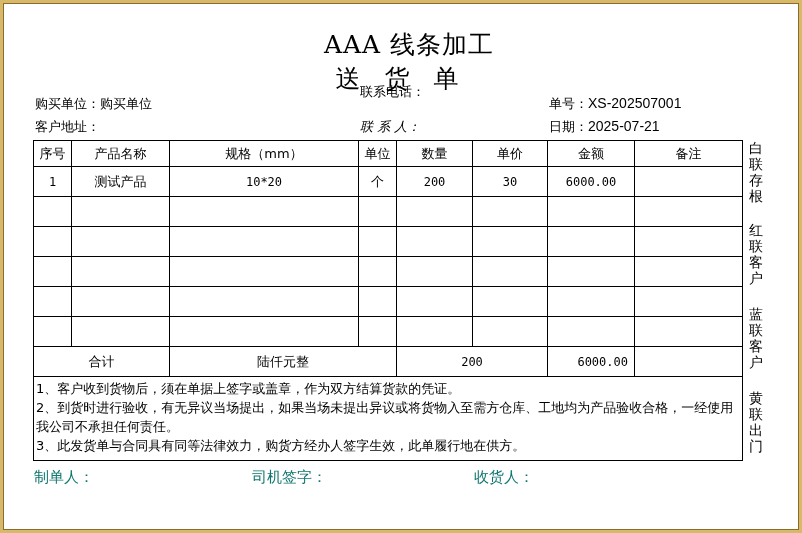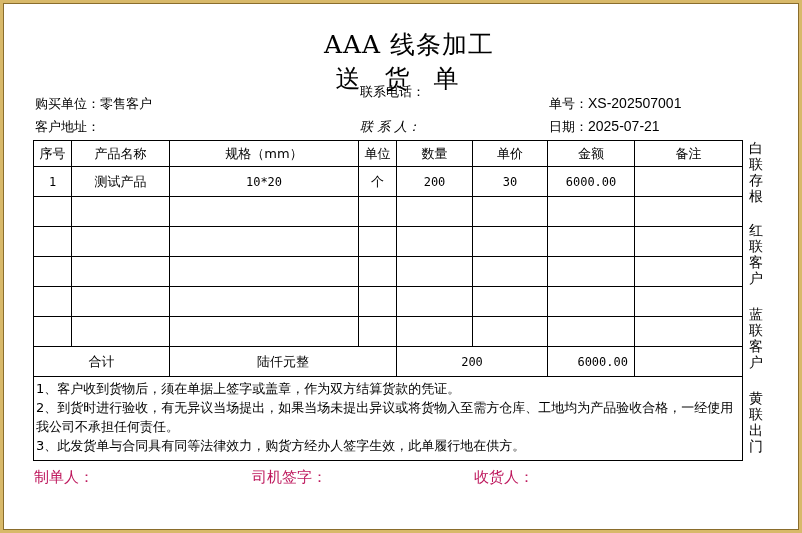--- a/index.html
+++ b/index.html
@@ -13,33 +13,33 @@
   .title2 { top:62px; font-size:25px; letter-spacing:8px; }
   .info { position:absolute; font-size:13px; white-space:nowrap; }
   .mono { font-family:Liberation Sans, sans-serif; font-size:14px; }
   table.grid { position:absolute; left:33px; top:140px; border-collapse:collapse; font-size:13px; }
   table.grid td { border:1px solid #000; text-align:center; padding:0; height:29px; box-sizing:border-box; }
   table.grid tr.hdr td { height:26px;margin-left:27px; }
   table.grid td.num { font-family:"DejaVu Sans Mono","Liberation Mono",monospace; font-size:12px; }
   table.grid td.right { text-align:right; padding-right:6px; }
   table.grid td.notes { text-align:left; vertical-align:top; padding:2px 2px; line-height:19px; height:84px; font-size:13px; }
   .side { position:absolute; left:748px; font-size:14px; line-height:16px; width:16px; text-align:center; }
-  .sig { position:absolute; top:468px; font-size:15px; font-family:"DejaVu Serif","Liberation Serif",serif; color:#be185d; }
+  .sig { position:absolute; top:468px; font-size:15px; font-family:"DejaVu Serif","Liberation Serif",serif; color:#0f766e; }
 </style>
 </head>
 <body>
 
 <div class="frame-outer"></div>
 <div class="frame-inner"></div>
 
 <div class="title title1">AAA 线条加工</div>
 <div class="title title2">送 货 单</div>
 
 <div class="info" style="left:35px;top:95px;">
-  <span>购买单位：</span><span>零售客户</span>
+  <span>购买单位：</span><span>购买单位</span>
 </div>
 <div class="info" style="left:35px;top:118px;">
   <span>客户地址：</span><span></span>
 </div>
 <div class="info" style="left:360px;top:83px;">
   <span>联系电话：</span><span></span>
 </div>
 <div class="info" style="left:360px;top:118px;font-style:italic;">
   <span>联 系 人：</span><span></span>
 </div>

